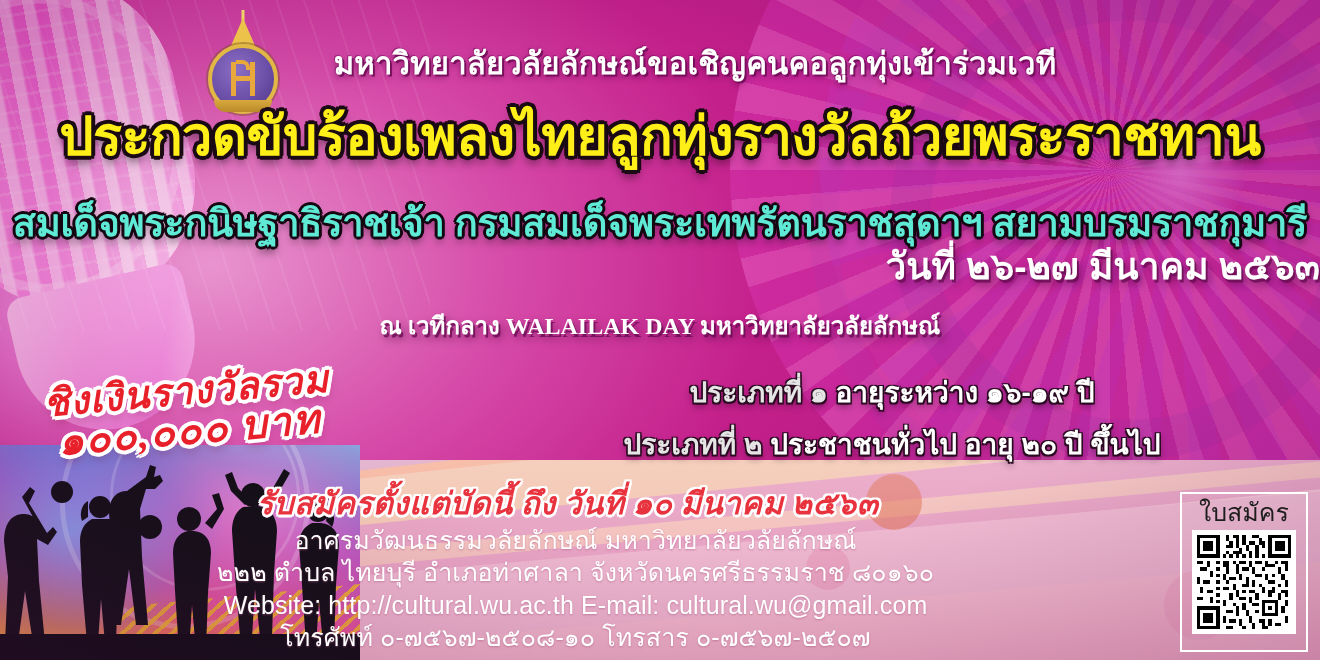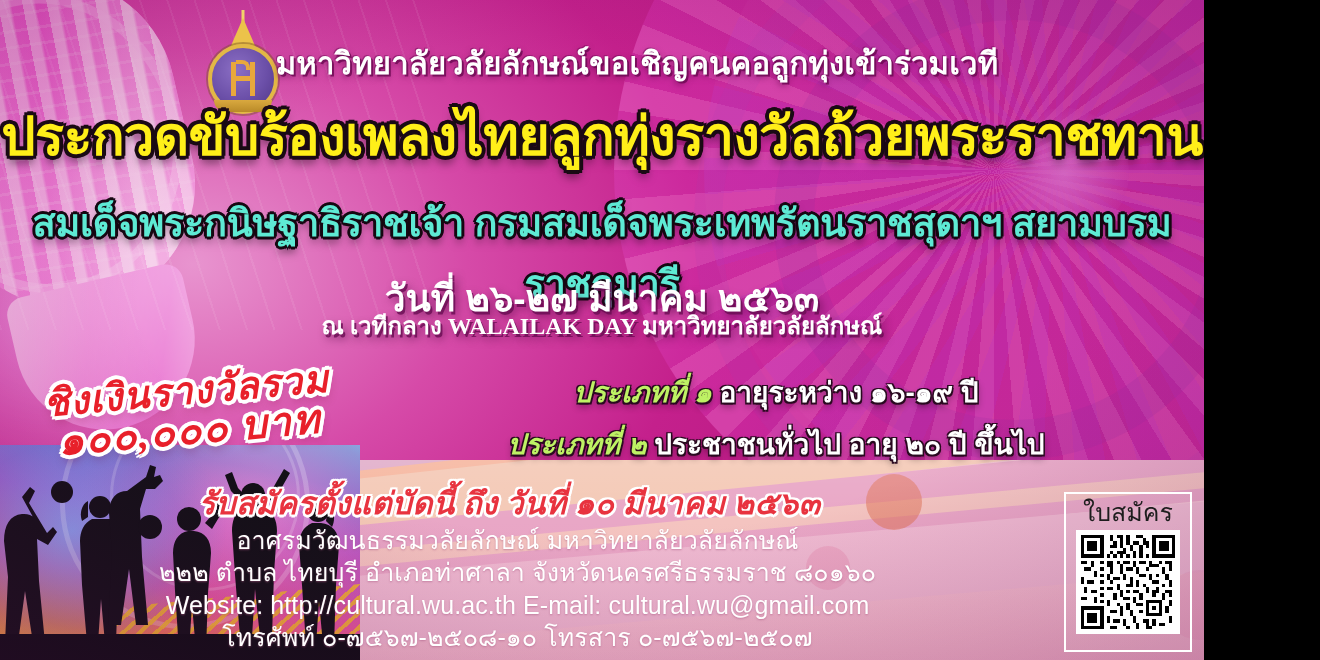--- a/index.html
+++ b/index.html
@@ -7,21 +7,21 @@
 
   html, body {
     width:1320px; height:660px;
     background:#000;
     font-family:"Liberation Sans", "DejaVu Sans", sans-serif;
     overflow:hidden;
   }
 
   #banner {
     position:relative;
-    width:1204px; height:660px;
+    width:1320px; height:660px;
     overflow:hidden;
     background:#c9178a;
   }
 
   
 
   .bg-base {
     position:absolute; inset:0;
     background:
       radial-gradient(ellipse 60% 85% at 16% 40%, #e894cf 0%, #d64aa8 38%, #c4208c 70%, #b81a84 100%),
@@ -336,22 +336,22 @@
     text-shadow:
       -2px -2px 0 #160812, 2px -2px 0 #160812,
       -2px  2px 0 #160812, 2px  2px 0 #160812,
       -3px  0 0 #160812,   3px  0 0 #160812,
       0 -3px 0 #160812,    0  3px 0 #160812,
       0 6px 9px rgba(0,0,0,0.5);
   }
 
   .title-date {
     position:absolute;
-    left:0; right:0; top:268px;
-    text-align:center;
+    left:0; right:0; top:236px;
+    text-align:right;
     font-size:37px;
     font-weight:bold;
     color:#ffffff;
     text-shadow:
       2px 3px 0 rgba(105,12,82,0.80),
       4px 5px 8px rgba(70,0,55,0.55);
   }
 
   .title-venue {
     position:absolute;
@@ -375,21 +375,21 @@
   .cat-line {
     font-size:28px;
     font-weight:bold;
     color:#ffffff;
     margin-bottom:8px;
     text-shadow:
       -1.5px -1.5px 0 #2a0a20, 1.5px -1.5px 0 #2a0a20,
       -1.5px  1.5px 0 #2a0a20, 1.5px  1.5px 0 #2a0a20,
       0 4px 7px rgba(0,0,0,0.45);
   }
-  .cat-line .hl { color:#bef264;font-style:italic; }
+  .cat-line .hl { color:#e5e5e5; }
 
   .prize {
     position:absolute;
     left:18px; top:372px;
     width:340px;
     text-align:center;
     transform:rotate(-5deg);
     font-family:"Liberation Serif", "DejaVu Serif", serif;
     font-style:italic;
     font-weight:bold;

